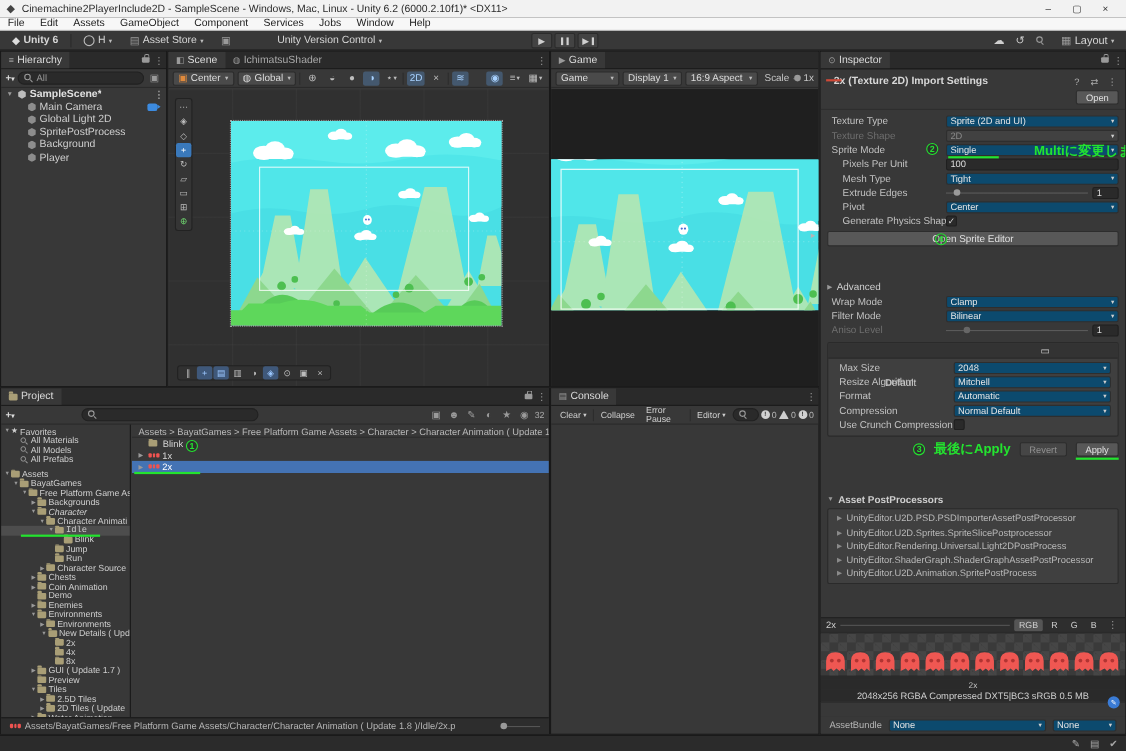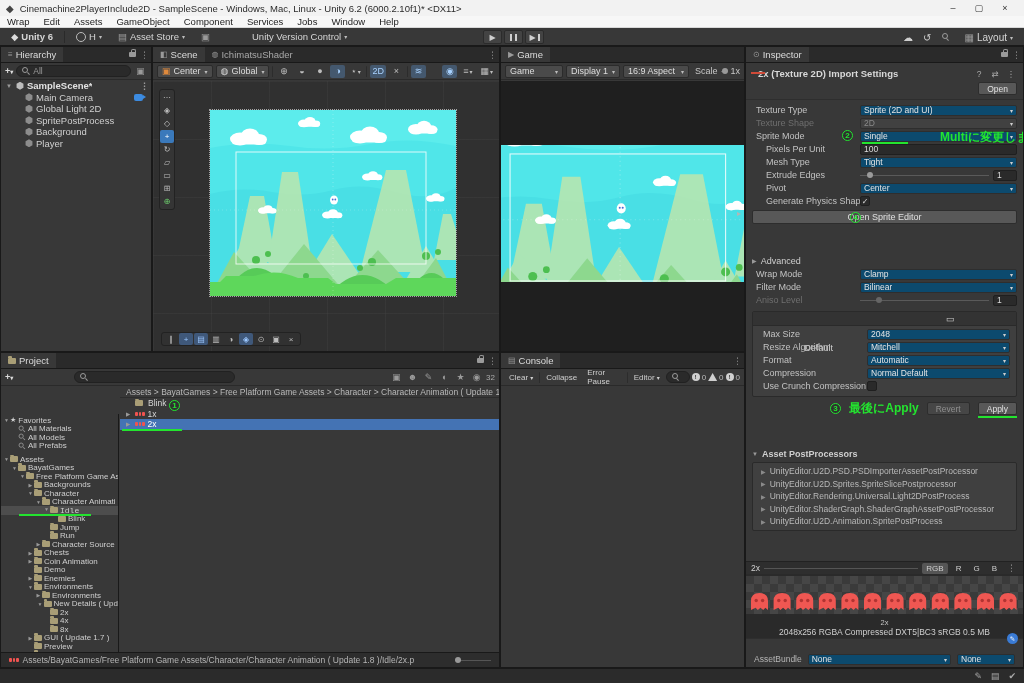--- a/index.html
+++ b/index.html
@@ -153,21 +153,21 @@
   .pv-caption{height:9px;text-align:center;font-size:7.5px;color:#c4c4c4;background:#2a2a2a;}
   .pv-info{height:11px;text-align:center;font-size:8.5px;color:#cfcfcf;background:#2a2a2a;}
   .pv-gap{height:13px;background:#383838;border-top:1px solid #2e2e2e;position:relative;}
   .bluedot{position:absolute;right:5px;top:-6px;width:11px;height:11px;border-radius:50%;background:#3a7bd5;color:#fff;
            font-size:6.5px;display:flex;align-items:center;justify-content:center;}
   .bundlerow{display:flex;align-items:center;gap:6px;height:16px;padding:0 8px;font-size:8.5px;background:#383838;}
   .bundlerow .dd{flex:1;}
   .bundlerow .dd.small{flex:0 0 58px;}
   
   #project{left:0;top:352px;width:500px;height:316px;}
-  #ptree{position:absolute;left:0;top:33px;bottom:15px;width:118px;border-right:1px solid #191919;overflow:hidden;padding-top:2px;margin-top:28px;}
+  #ptree{position:absolute;left:0;top:33px;bottom:15px;width:118px;border-right:1px solid #191919;overflow:hidden;padding-top:2px;}
   .trow{display:flex;align-items:center;height:8.5px;font-size:8px;color:#cfcfcf;position:relative;white-space:nowrap;}
   .trow.gap{height:5px;}
   .trow .arr{width:7px;flex:none;font-size:5px;color:#999;text-align:center;}
   .fold{width:8px;height:6px;flex:none;margin-right:2px;background:#a99e76;border-radius:1px;position:relative;}
   .fold::before{content:"";position:absolute;top:-1.5px;left:0;width:3.5px;height:1.5px;background:#a99e76;border-radius:1px 1px 0 0;}
   .star{color:#cfcfcf;font-size:7px;margin-right:2px;}
   .trow .mag{margin-right:2px;transform:scale(.85);}
   .trow.selected{background:#4d4d4d;}
   .trow .uline{position:absolute;left:18px;width:72px;bottom:-1px;height:2px;background:#23e42f;z-index:2;}
   #pcontent{position:absolute;left:119px;top:33px;right:0;bottom:15px;overflow:hidden;}
@@ -272,21 +272,21 @@
     <span class="ulogo">◆</span>
     <span>Cinemachine2PlayerInclude2D - SampleScene - Windows, Mac, Linux - Unity 6.2 (6000.2.10f1)* &lt;DX11&gt;</span>
     <span class="wctl">
       <span class="wbtn">–</span>
       <span class="wbtn">▢</span>
       <span class="wbtn">×</span>
     </span>
   </div>
 
   <div id="menubar">
-    <span class="mitem">Wrap</span>
+    <span class="mitem">File</span>
       <span class="mitem">Edit</span>
       <span class="mitem">Assets</span>
       <span class="mitem">GameObject</span>
       <span class="mitem">Component</span>
       <span class="mitem">Services</span>
       <span class="mitem">Jobs</span>
       <span class="mitem">Window</span>
       <span class="mitem">Help</span>
   </div>
 
@@ -918,21 +918,21 @@
           <span>Free Platform Game As</span>
 
         </div>
         <div class="trow" style="padding-left: 26px;">
           <span class="arr">▶</span>
 
           <span class="fold"></span>
           <span>Backgrounds</span>
 
         </div>
-        <div class="trow" style="padding-left: 26px;">
+        <div class="trow" style="padding-left: 26px; font-style: italic;">
           <span class="arr">▼</span>
 
           <span class="fold"></span>
           <span>Character</span>
 
         </div>
         <div class="trow" style="padding-left: 34px;">
           <span class="arr">▼</span>
 
           <span class="fold"></span>

